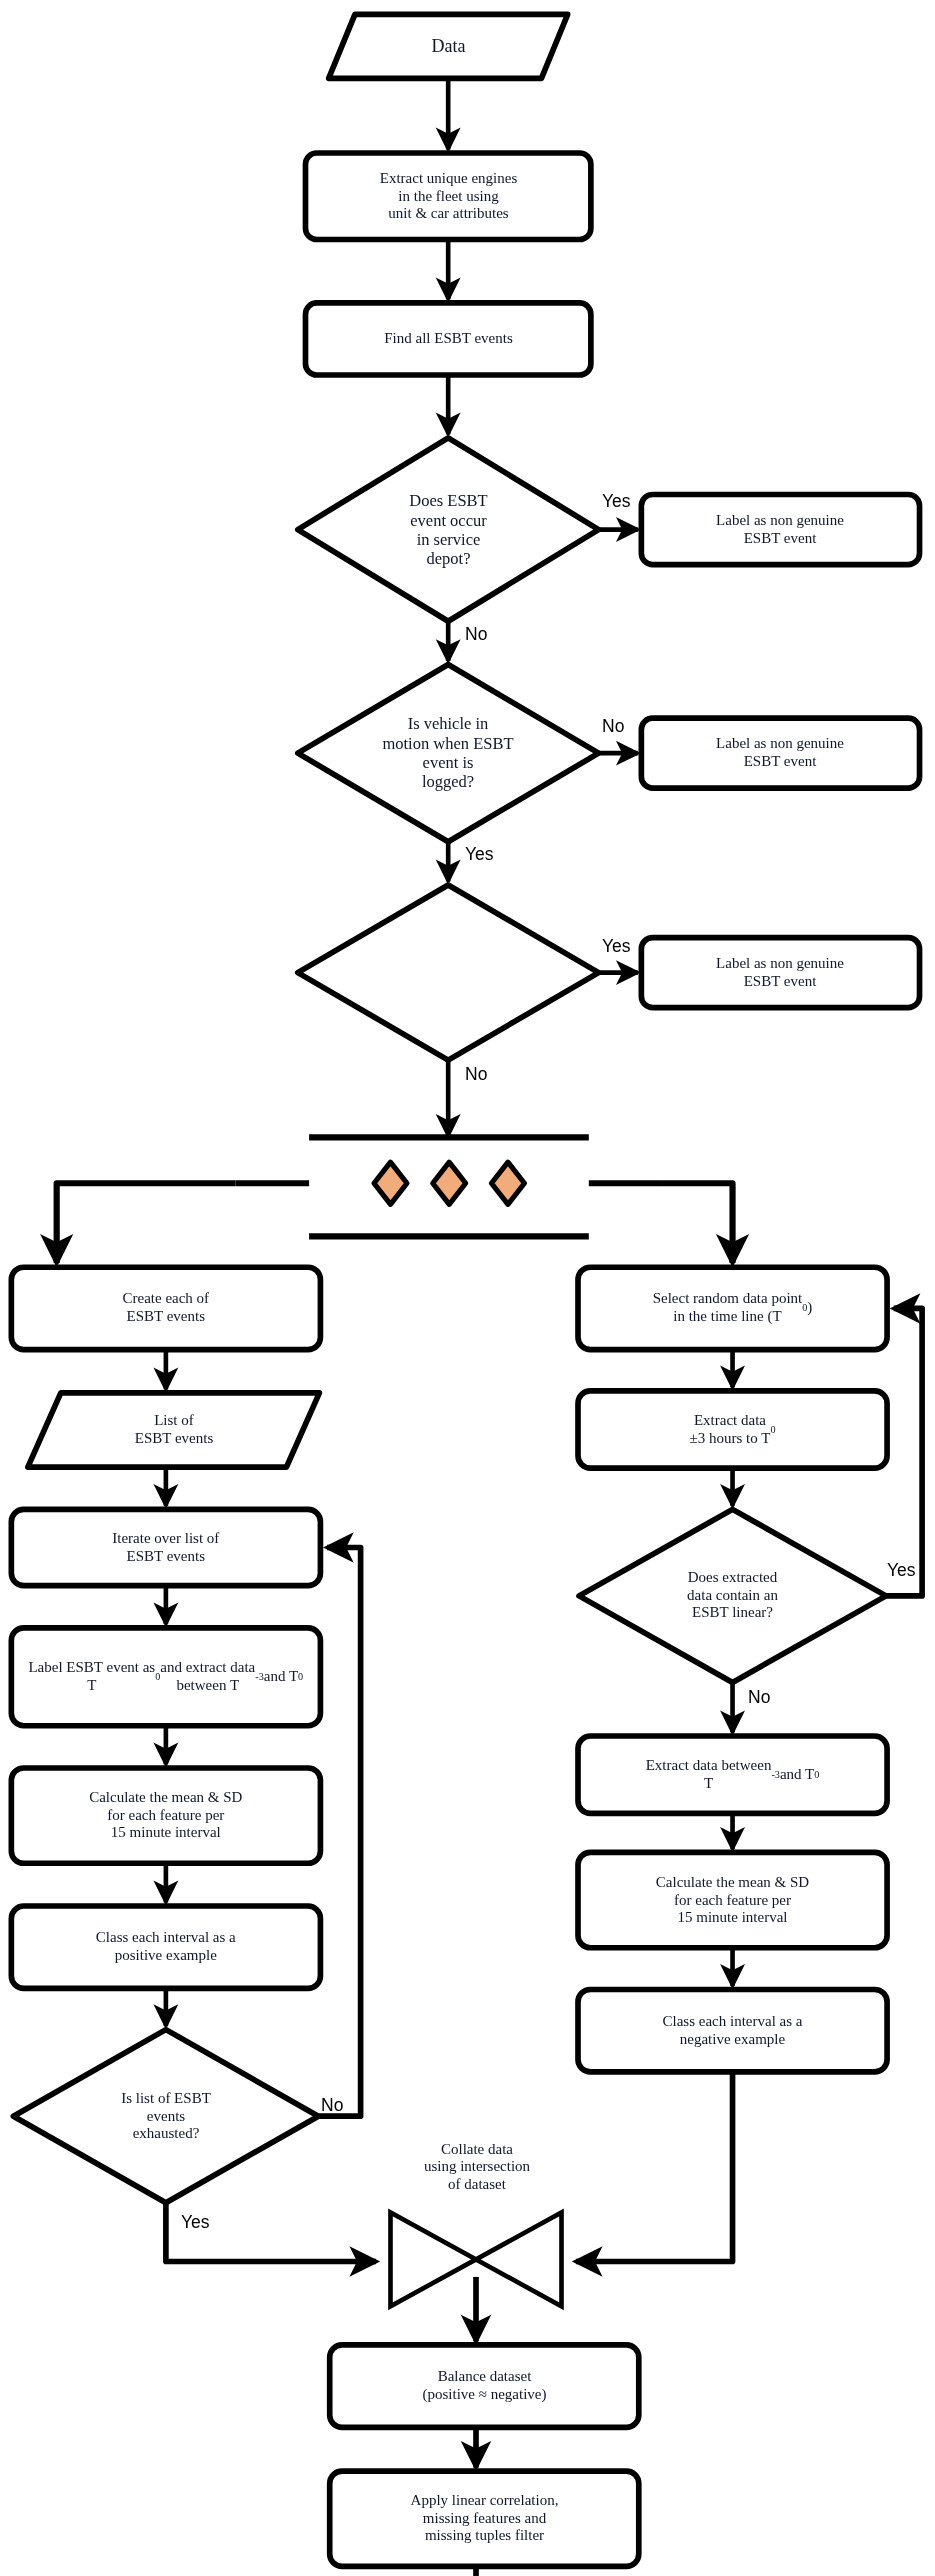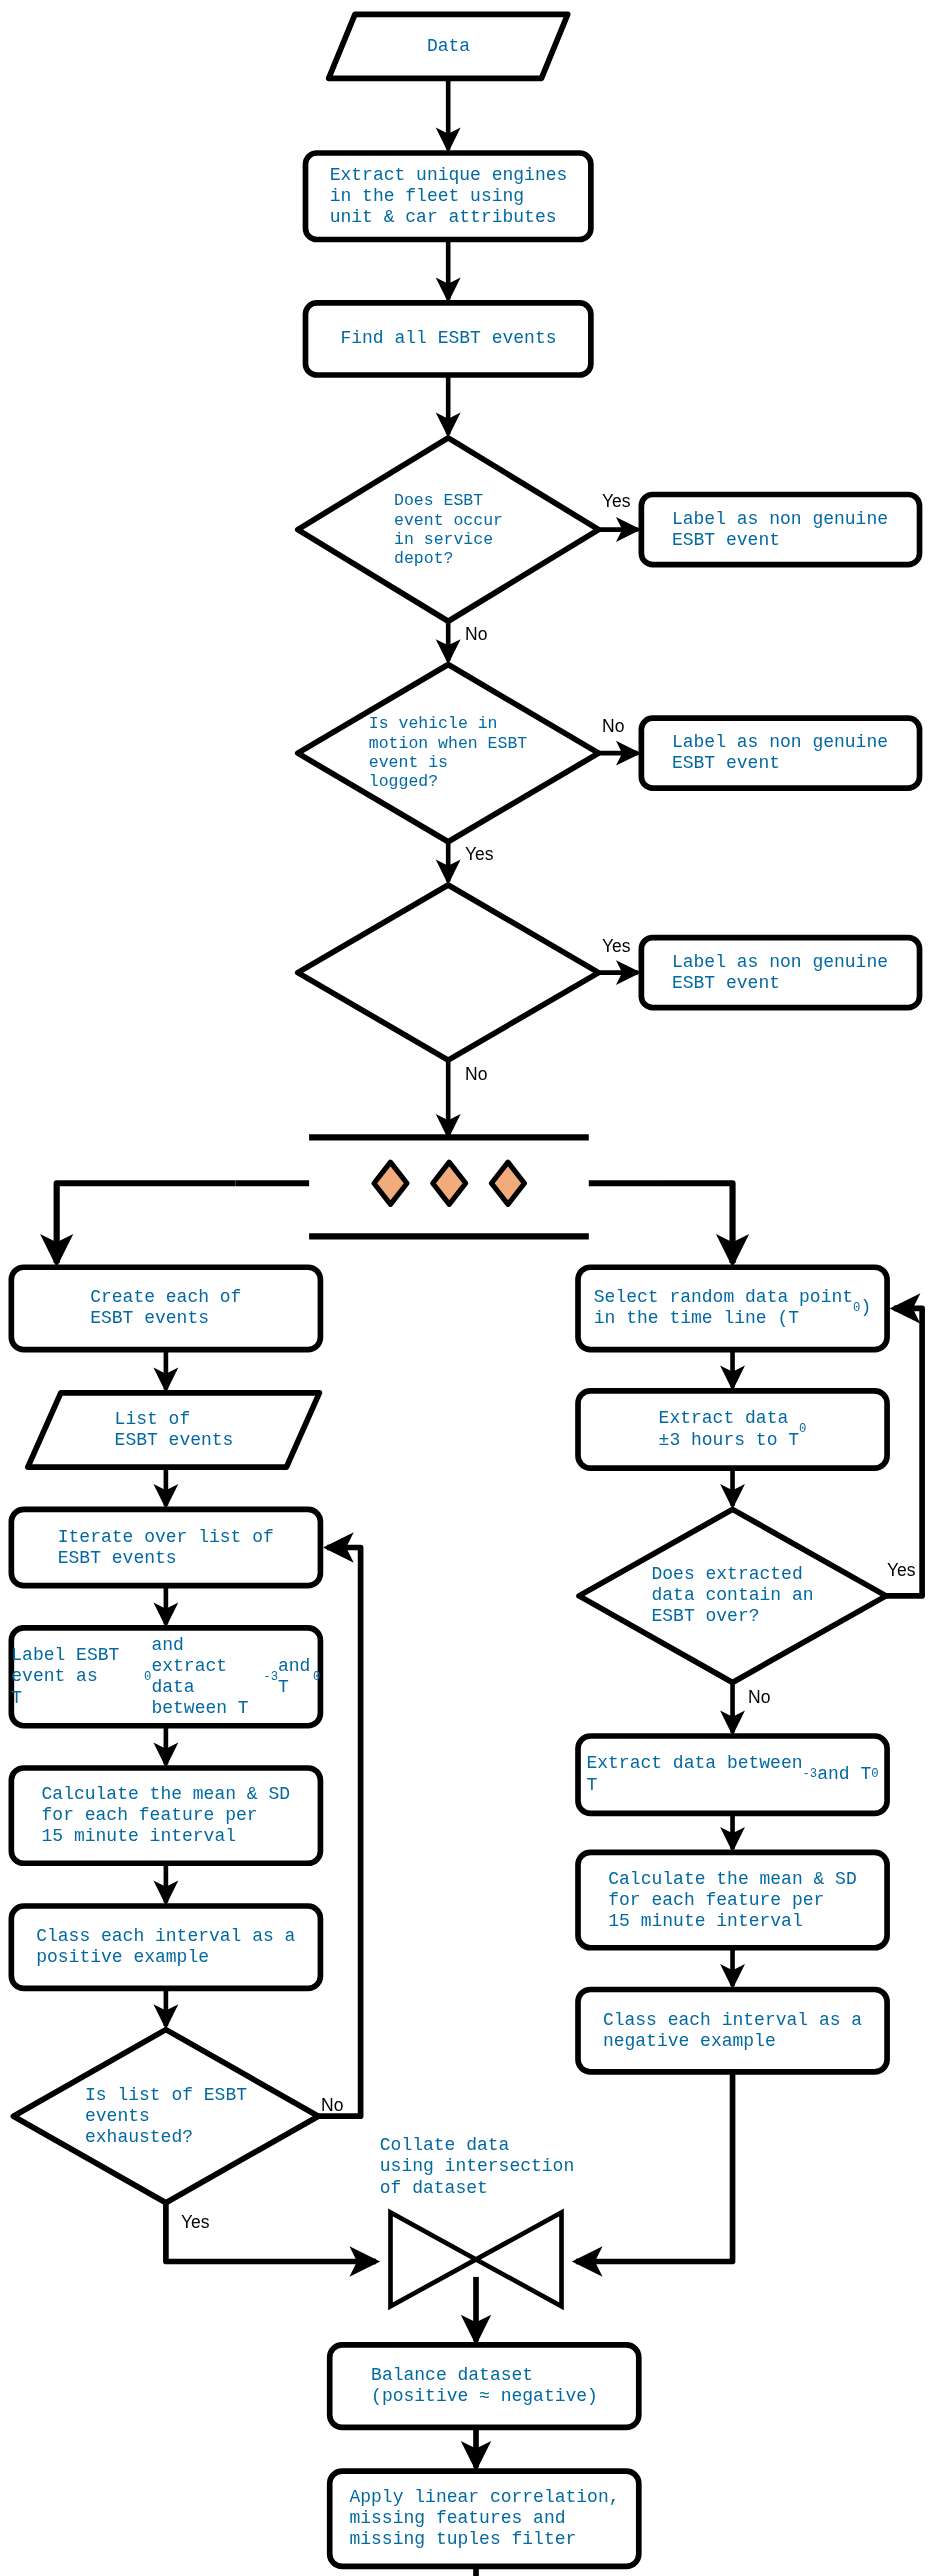--- a/index.html
+++ b/index.html
@@ -1,41 +1,41 @@
 <!DOCTYPE html>
 <html style="font-size:8.2px"><head>
 <meta charset="utf-8">
 <style>
   html,body{margin:0;padding:0;background:#ffffff;}
   body{font-family:"Liberation Sans", sans-serif;}
   #canvas{position:relative;width:935px;height:2739px;background:#ffffff;overflow:hidden;}
   #canvas svg{position:absolute;left:0;top:0;width:935px;height:2739px;}
   .node-text{
     position:absolute;
-    color:#0369a1;
-    font-family:Liberation Mono, monospace;
-    text-align:left;
+    color:#0f172a;
+    font-family:Liberation Serif, serif;
+    text-align:center;
     line-height:1.17;
     white-space:pre-line;
     display:flex;
     align-items:center;
     justify-content:center;
     pointer-events:none;
   }
   .edge-label{
     position:absolute;
     color:#000;
     font-family:"Liberation Sans", sans-serif;
     font-size:17.5px;
     line-height:1.1;
     white-space:nowrap;
     text-align:center;
   }
   .t32{font-size:16.5px;}
-  .t34{font-size:18px;}
+  .t34{font-size:15px;}
   .t35{font-size:18px;}
   sub{font-size:0.68em; vertical-align:-0.28em;}
 </style>
 </head>
 <body>
 
 <div id="canvas">
 
 <svg viewBox="0 0 1815 5317" xmlns="http://www.w3.org/2000/svg">
   <defs>
@@ -194,21 +194,21 @@
 
 <div class="edge-label" style="left:321px;top:2096px;">No</div>
 <div class="edge-label" style="left:181px;top:2213px;">Yes</div>
 
 <div class="node-text t34" style="left:578px;top:1267px;width:309px;height:82px;">Select random data point<br>in the time line (T<sub>0</sub>)</div>
 
 <div class="node-text t34" style="left:578px;top:1391px;width:309px;height:77px;">Extract data<br>±3 hours to T<sub>0</sub></div>
 
 <div class="node-text t34" style="left:619px;top:1540px;width:227px;height:111px;">Does extracted
 data contain an
-ESBT over?</div>
+ESBT linear?</div>
 
 <div class="node-text t34" style="left:578px;top:1736px;width:309px;height:77px;">Extract data between<br>T<sub>-3</sub> and T<sub>0</sub></div>
 
 <div class="node-text t34" style="left:578px;top:1853px;width:309px;height:95px;">Calculate the mean &amp; SD
 for each feature per
 15 minute interval</div>
 
 <div class="node-text t34" style="left:578px;top:1990px;width:309px;height:82px;">Class each interval as a
 negative example</div>
 

